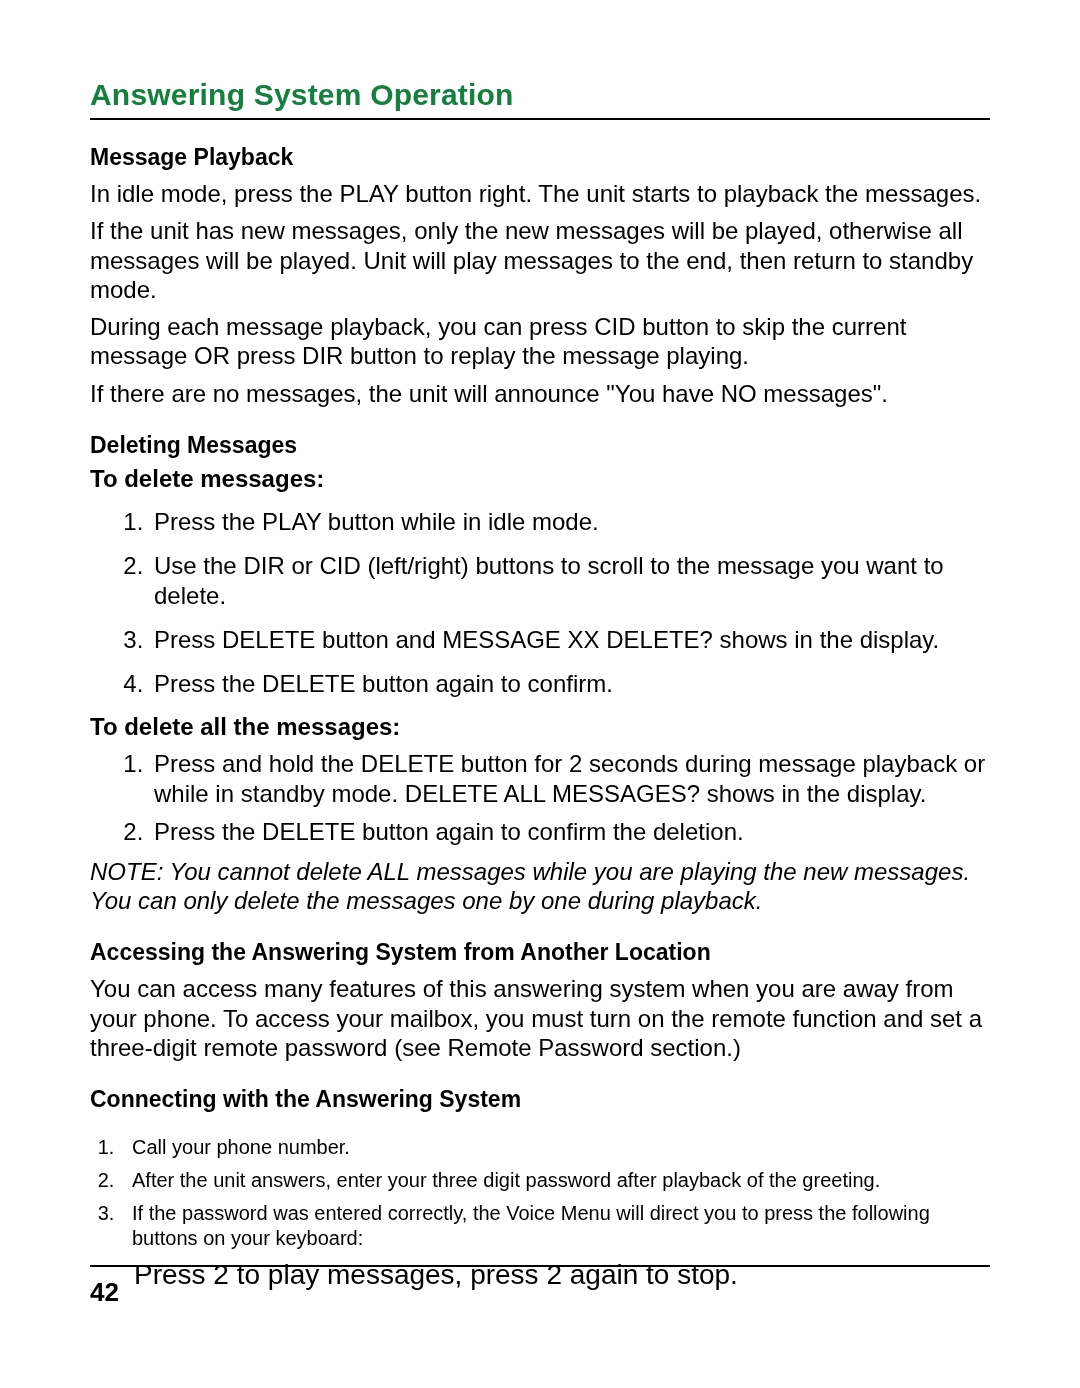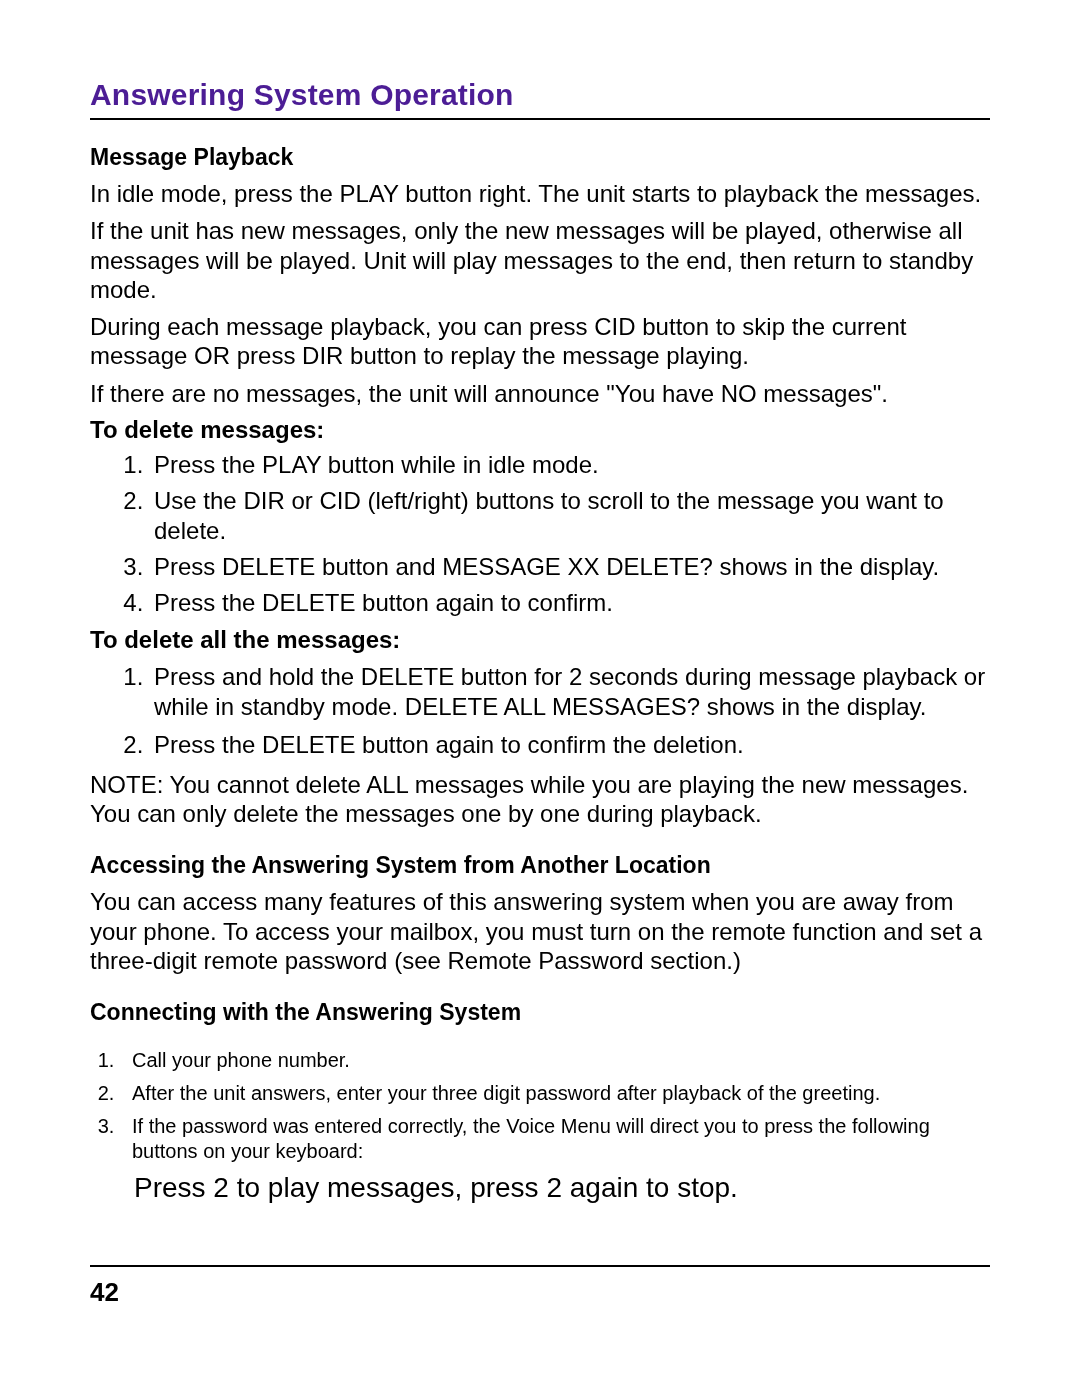--- a/index.html
+++ b/index.html
@@ -11,21 +11,21 @@
     font-family: "Helvetica Neue", Helvetica, Arial, sans-serif;
     color: #000;
   }
   .page {
     box-sizing: border-box;
     padding: 78px 90px 0 90px;
   }
   .chapter-title {
     font-size: 30px;
     font-weight: 700;
-    color: #4c1d95;
+    color: #15803d;
     margin: 0 0 4px 0;
     letter-spacing: 0.2px;
   }
   hr.rule {
     border: none;
     border-top: 2px solid #000;
     margin: 6px 0 14px 0;
   }
   hr.foot-rule {
     border: none;
@@ -51,34 +51,35 @@
     margin: 4px 0 8px 0;
     padding-left: 60px;
     font-size: 24px;
     line-height: 1.25;
   }
   ol.numbered > li {
     margin: 8px 0;
     padding-left: 4px;
   }
   ol.numbered.tight > li {
-    margin: 6px 0;
+    margin: 14px 0;
   }
   ol.outer {
     margin: 22px 0 8px 0;
     padding-left: 30px;
     font-size: 20px;
     line-height: 1.25;
   }
   ol.outer > li {
     margin: 8px 0;
     padding-left: 12px;
   }
   .note {
     font-size: 24px;
+    font-style: italic;
     line-height: 1.22;
     margin: 10px 0 14px 0;
   }
   .voice-sub {
     font-size: 28px;
     margin: 6px 0 4px 0;
     padding-left: 44px;
   }
   .footer {
     position: absolute;
@@ -98,20 +99,21 @@
 
   <h1 class="chapter-title">Answering System Operation</h1>
   <hr class="rule">
 
   <h2 class="section-title">Message Playback</h2>
   <p class="body-text">In idle mode, press the PLAY button right. The unit starts to playback the messages.</p>
   <p class="body-text">If the unit has new messages, only the new messages will be played, otherwise all messages will be played. Unit will play messages to the end, then return to standby mode.</p>
   <p class="body-text">During each message playback, you can press CID button to skip the current message OR press DIR button to replay the message playing.</p>
   <p class="body-text">If there are no messages, the unit will announce "You have NO messages".</p>
 
+  <h2 class="section-title">Deleting Messages</h2>
   <div class="sub-title">To delete messages:</div>
   <ol class="numbered tight">
     <li>Press the PLAY button while in idle mode.</li>
     <li>Use the DIR or CID (left/right) buttons to scroll to the message you want to delete.</li>
     <li>Press DELETE button and MESSAGE XX DELETE? shows in the display.</li>
     <li>Press the DELETE button again to confirm.</li>
   </ol>
 
   <div class="sub-title">To delete all the messages:</div>
   <ol class="numbered">

